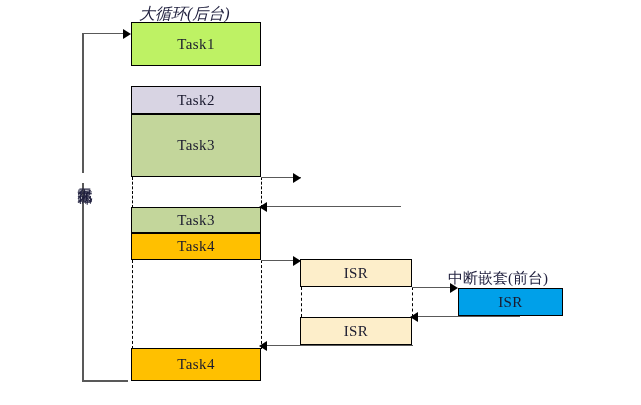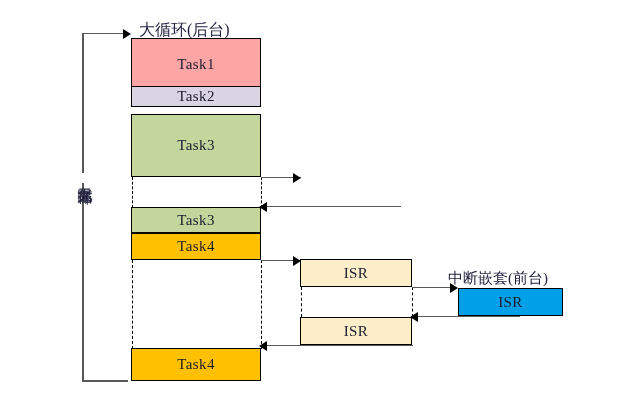--- a/index.html
+++ b/index.html
@@ -58,36 +58,36 @@
     color:#1f1f3d;
     background:#ffffff;
     padding:3px 0;
   }
 </style>
 </head>
 <body>
 
 <div id="stage">
 
-  <div class="lbl" style="left:139px;top:20px;">大循环(后台)</div>
+  <div class="lbl" style="left:139px;top:4px;font-style:italic;">大循环(后台)</div>
 
   <div class="hline" style="left:83px;top:33px;width:44px;height:1.4px;"></div>
   <div class="arrow-head ah-right" style="left:123px;top:28.5px;"></div>
 
   <div class="vline" style="left:82px;top:33px;width:1.6px;height:348px;"></div>
 
   <div class="hline" style="left:82px;top:380px;width:46px;height:1.6px;"></div>
 
   <div class="vert-text" style="left:75px;top:173px;">无限循环</div>
 
-  <div class="box" style="left:131px;top:38px;width:130px;height:52px;background:#fca5a5;">
+  <div class="box" style="left:131px;top:22px;width:130px;height:44px;background:#bef264;">
     <span>Task1</span>
   </div>
 
-  <div class="box" style="left:131px;top:86px;width:130px;height:21px;background:#d8d4e3;">
+  <div class="box" style="left:131px;top:86px;width:130px;height:28px;background:#d8d4e3;">
     <span>Task2</span>
   </div>
 
   <div class="box" style="left:131px;top:114px;width:130px;height:63px;background:#c3d69b;">
     <span>Task3</span>
   </div>
 
   <div class="box" style="left:131px;top:177px;width:130px;height:30px;background:#ffffff;border:none;"></div>
 
   <div class="box" style="left:131px;top:207px;width:130px;height:26px;background:#c3d69b;">

